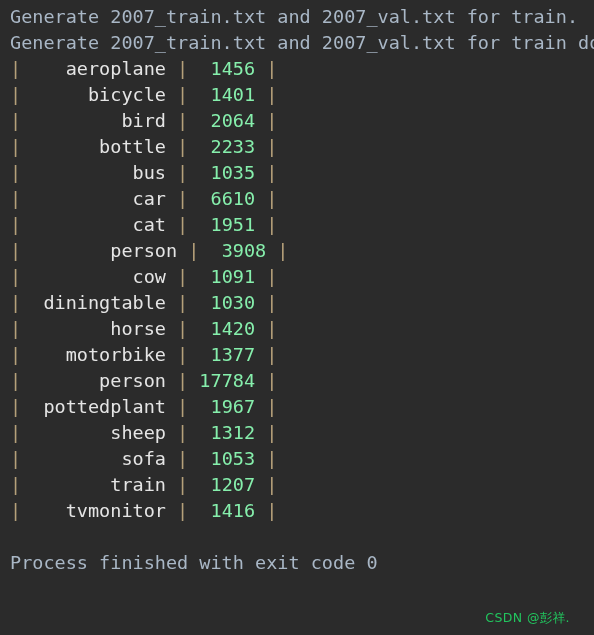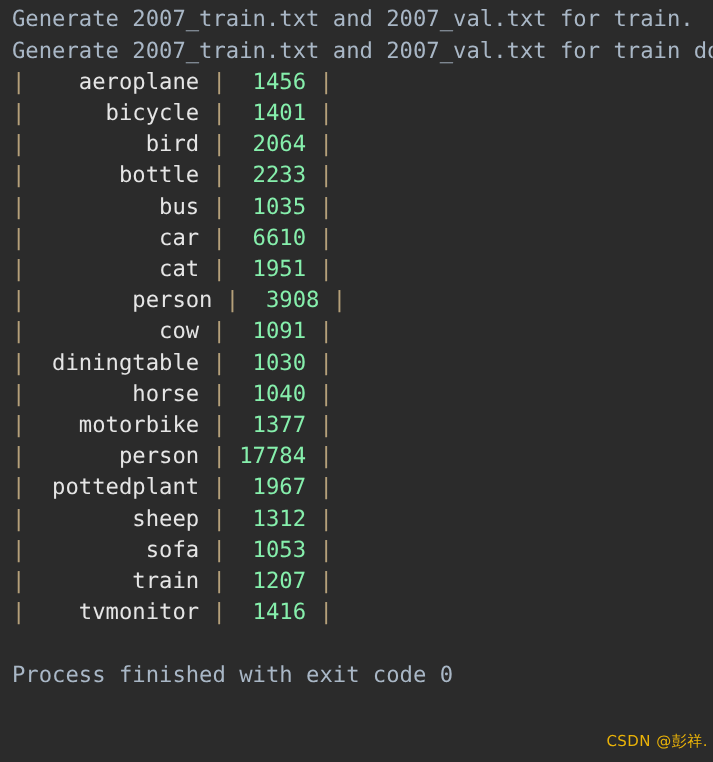--- a/index.html
+++ b/index.html
@@ -37,25 +37,25 @@
     color: #B5A07A;
   }
   .name {
     color: #e5e5e5;
   }
   .count {
     color: #86efac;
   }
   #watermark {
     position: absolute;
-    right: 4px;
+    right: 24px;
     bottom: 8px;
     font-family: "DejaVu Sans", "Liberation Sans", sans-serif;
     font-size: 12.5px;
-    color: #eab308;
+    color: #22c55e;
     letter-spacing: 0.4px;
     white-space: pre;
   }
 </style>
 </head>
 <body>
 
 <div id="console">
 
   <div id="header-lines">
@@ -67,21 +67,21 @@
       <div class="line"><span class="pipe">|</span><span class="name">    aeroplane </span><span class="pipe">|</span><span class="count">  1456 </span><span class="pipe">|</span></div>
       <div class="line"><span class="pipe">|</span><span class="name">      bicycle </span><span class="pipe">|</span><span class="count">  1401 </span><span class="pipe">|</span></div>
       <div class="line"><span class="pipe">|</span><span class="name">         bird </span><span class="pipe">|</span><span class="count">  2064 </span><span class="pipe">|</span></div>
       <div class="line"><span class="pipe">|</span><span class="name">       bottle </span><span class="pipe">|</span><span class="count">  2233 </span><span class="pipe">|</span></div>
       <div class="line"><span class="pipe">|</span><span class="name">          bus </span><span class="pipe">|</span><span class="count">  1035 </span><span class="pipe">|</span></div>
       <div class="line"><span class="pipe">|</span><span class="name">          car </span><span class="pipe">|</span><span class="count">  6610 </span><span class="pipe">|</span></div>
       <div class="line"><span class="pipe">|</span><span class="name">          cat </span><span class="pipe">|</span><span class="count">  1951 </span><span class="pipe">|</span></div>
       <div class="line"><span class="pipe">|</span><span class="name">        person </span><span class="pipe">|</span><span class="count">  3908 </span><span class="pipe">|</span></div>
       <div class="line"><span class="pipe">|</span><span class="name">          cow </span><span class="pipe">|</span><span class="count">  1091 </span><span class="pipe">|</span></div>
       <div class="line"><span class="pipe">|</span><span class="name">  diningtable </span><span class="pipe">|</span><span class="count">  1030 </span><span class="pipe">|</span></div>
-      <div class="line"><span class="pipe">|</span><span class="name">        horse </span><span class="pipe">|</span><span class="count">  1040 </span><span class="pipe">|</span></div>
+      <div class="line"><span class="pipe">|</span><span class="name">        horse </span><span class="pipe">|</span><span class="count">  1420 </span><span class="pipe">|</span></div>
       <div class="line"><span class="pipe">|</span><span class="name">    motorbike </span><span class="pipe">|</span><span class="count">  1377 </span><span class="pipe">|</span></div>
       <div class="line"><span class="pipe">|</span><span class="name">       person </span><span class="pipe">|</span><span class="count"> 17784 </span><span class="pipe">|</span></div>
       <div class="line"><span class="pipe">|</span><span class="name">  pottedplant </span><span class="pipe">|</span><span class="count">  1967 </span><span class="pipe">|</span></div>
       <div class="line"><span class="pipe">|</span><span class="name">        sheep </span><span class="pipe">|</span><span class="count">  1312 </span><span class="pipe">|</span></div>
       <div class="line"><span class="pipe">|</span><span class="name">         sofa </span><span class="pipe">|</span><span class="count">  1053 </span><span class="pipe">|</span></div>
       <div class="line"><span class="pipe">|</span><span class="name">        train </span><span class="pipe">|</span><span class="count">  1207 </span><span class="pipe">|</span></div>
       <div class="line"><span class="pipe">|</span><span class="name">    tvmonitor </span><span class="pipe">|</span><span class="count">  1416 </span><span class="pipe">|</span></div>
     </div>
 
   <div class="line blank">&nbsp;</div>

